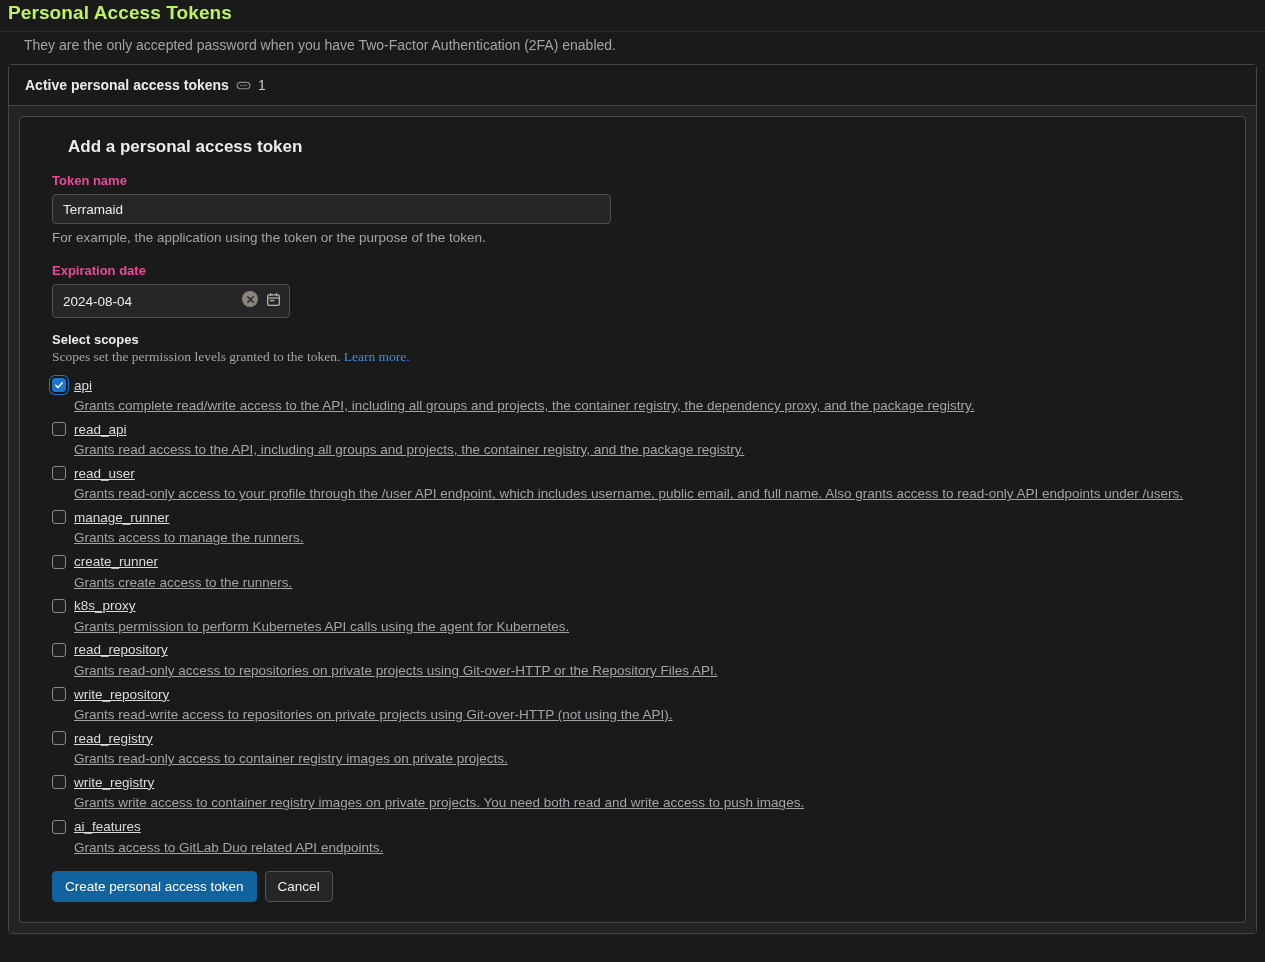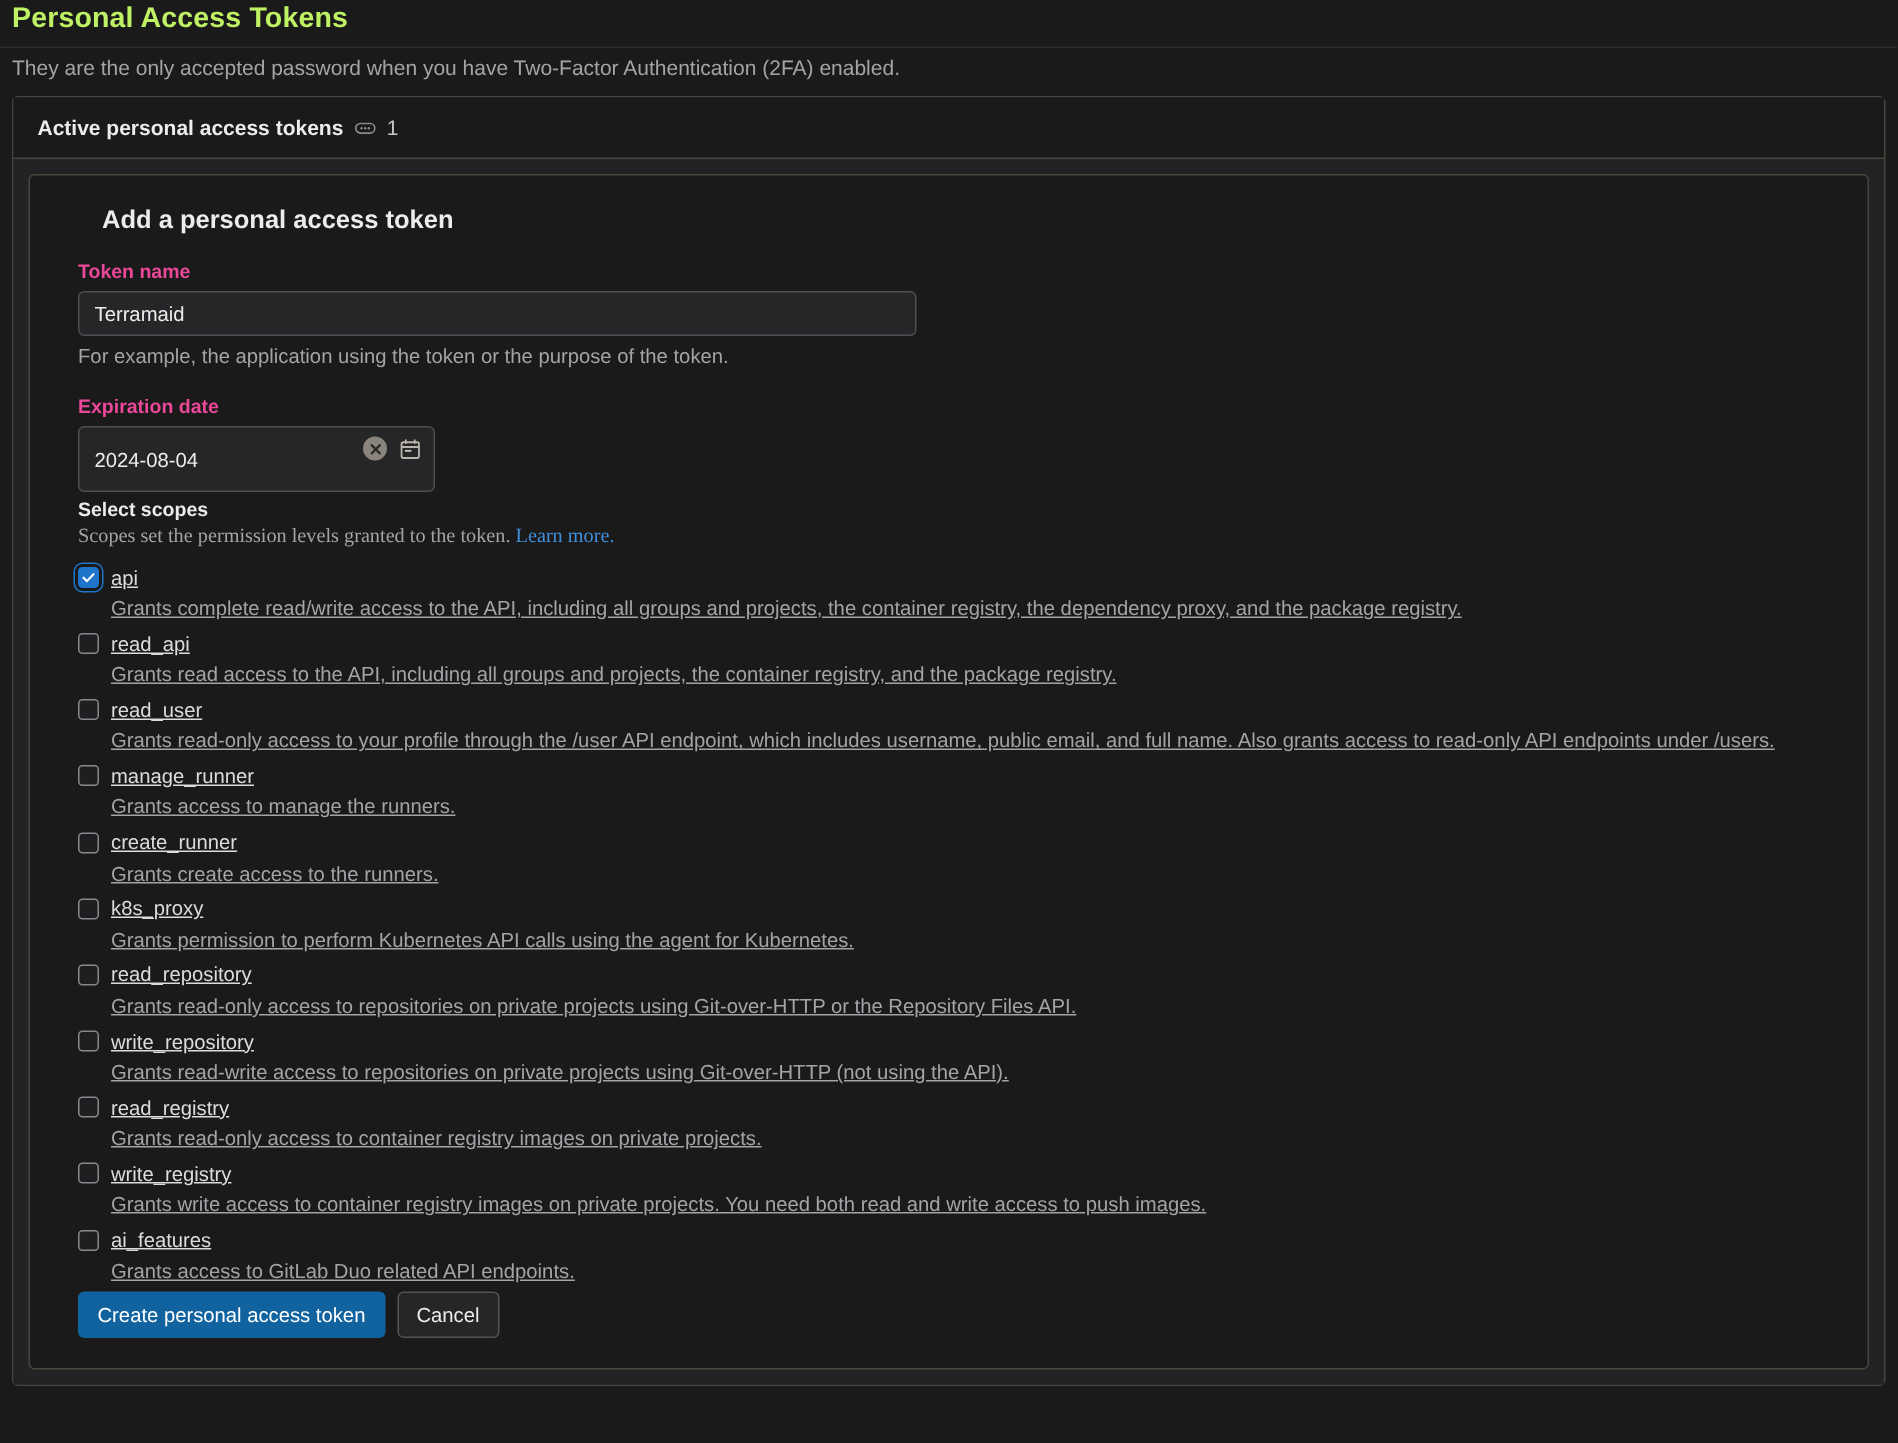--- a/index.html
+++ b/index.html
@@ -30,21 +30,21 @@
   }
   .title-divider {
     height: 1px;
     background: #2e2e2e;
     margin: 7px 0 0 0;
     width: 100%;
   }
   .page-subtitle {
     font-size: 14px;
     color: #a4a3a8;
-    padding: 4px 0 0 8px;
+    padding: 4px 0 0 24px;
     margin: 0;
     line-height: 1.4;
   }
   .outer-card {
     position: absolute;
     left: 8px;
     top: 64px;
     width: 1249px;
     border: 1px solid #4a453f;
     border-radius: 4px;
@@ -107,21 +107,21 @@
     color: #a4a3a8;
     margin: 6px 0 0 0;
   }
   .date-wrap {
     position: relative;
     width: 238px;
     height: 30px;
   }
   .date-input {
     width: 238px;
-    height: 44px;
+    height: 34px;
     background: #262628;
     border: 1px solid #4f4f53;
     border-radius: 4px;
     color: #ececef;
     font-size: 13.5px;
     font-family: "Liberation Sans", sans-serif;
     padding: 4px 56px 4px 10px;
     outline: none;
   }
   .date-clear {
@@ -200,21 +200,21 @@
     font-size: 13.5px;
     color: #a4a3a8;
     margin: 1px 0 0 22px;
     line-height: 1.42;
     max-width: 1170px;
     text-decoration: underline;
   }
   .actions {
     display: flex;
     gap: 8px;
-    margin-top: 4px;
+    margin-top: 14px;
   }
   .btn {
     font-family: "Liberation Sans", sans-serif;
     font-size: 13.5px;
     border-radius: 4px;
     padding: 6px 12px;
     cursor: pointer;
     line-height: 1.3;
   }
   .btn-primary {

